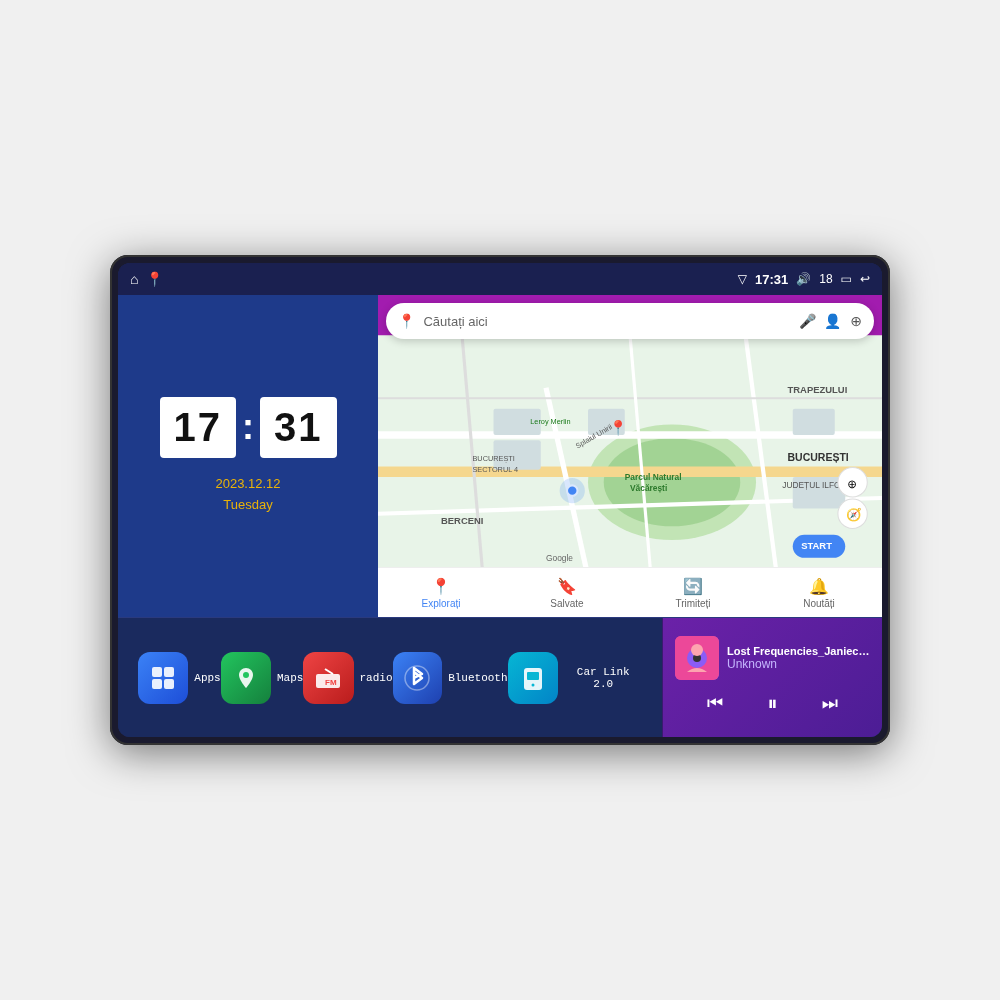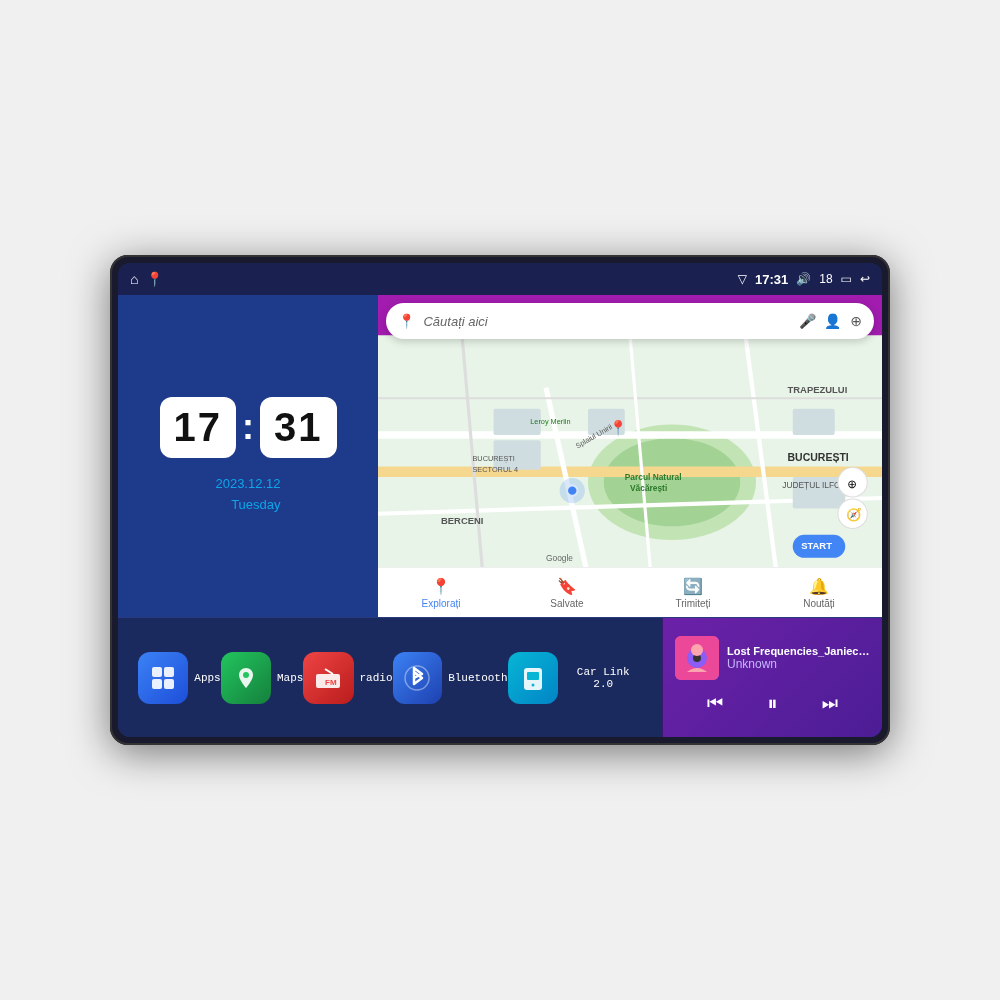--- a/index.html
+++ b/index.html
@@ -98,41 +98,41 @@
 
     .clock-display {
       display: flex;
       align-items: center;
       gap: 6px;
       margin-bottom: 16px;
     }
 
     .clock-block {
       background: white;
-      border-radius: 12px;
+      border-radius: 4px;
       padding: 8px 14px;
       font-size: 40px;
       font-weight: bold;
       color: #111;
       font-family: 'Arial', sans-serif;
       letter-spacing: 2px;
       min-width: 68px;
       text-align: center;
     }
 
     .clock-colon {
       color: white;
       font-size: 36px;
       font-weight: bold;
     }
 
     .clock-date {
-      color: #0ea5e9;
+      color: #eab308;
       font-size: 13px;
-      text-align: right;
+      text-align: center;
       line-height: 1.6;
     }
 
     
     .map-widget {
       flex: 1;
       background: #e8f4e8;
       position: relative;
       overflow: hidden;
     }
@@ -168,21 +168,20 @@
 
     .map-search-icon {
       color: #4285f4;
       font-size: 14px;
     }
 
     .map-search-text {
       color: #666;
       font-size: 13px;
       flex: 1;
-      font-style: italic;
     }
 
     .map-search-actions {
       display: flex;
       gap: 8px;
       align-items: center;
     }
 
     .map-search-btn {
       font-size: 14px;

